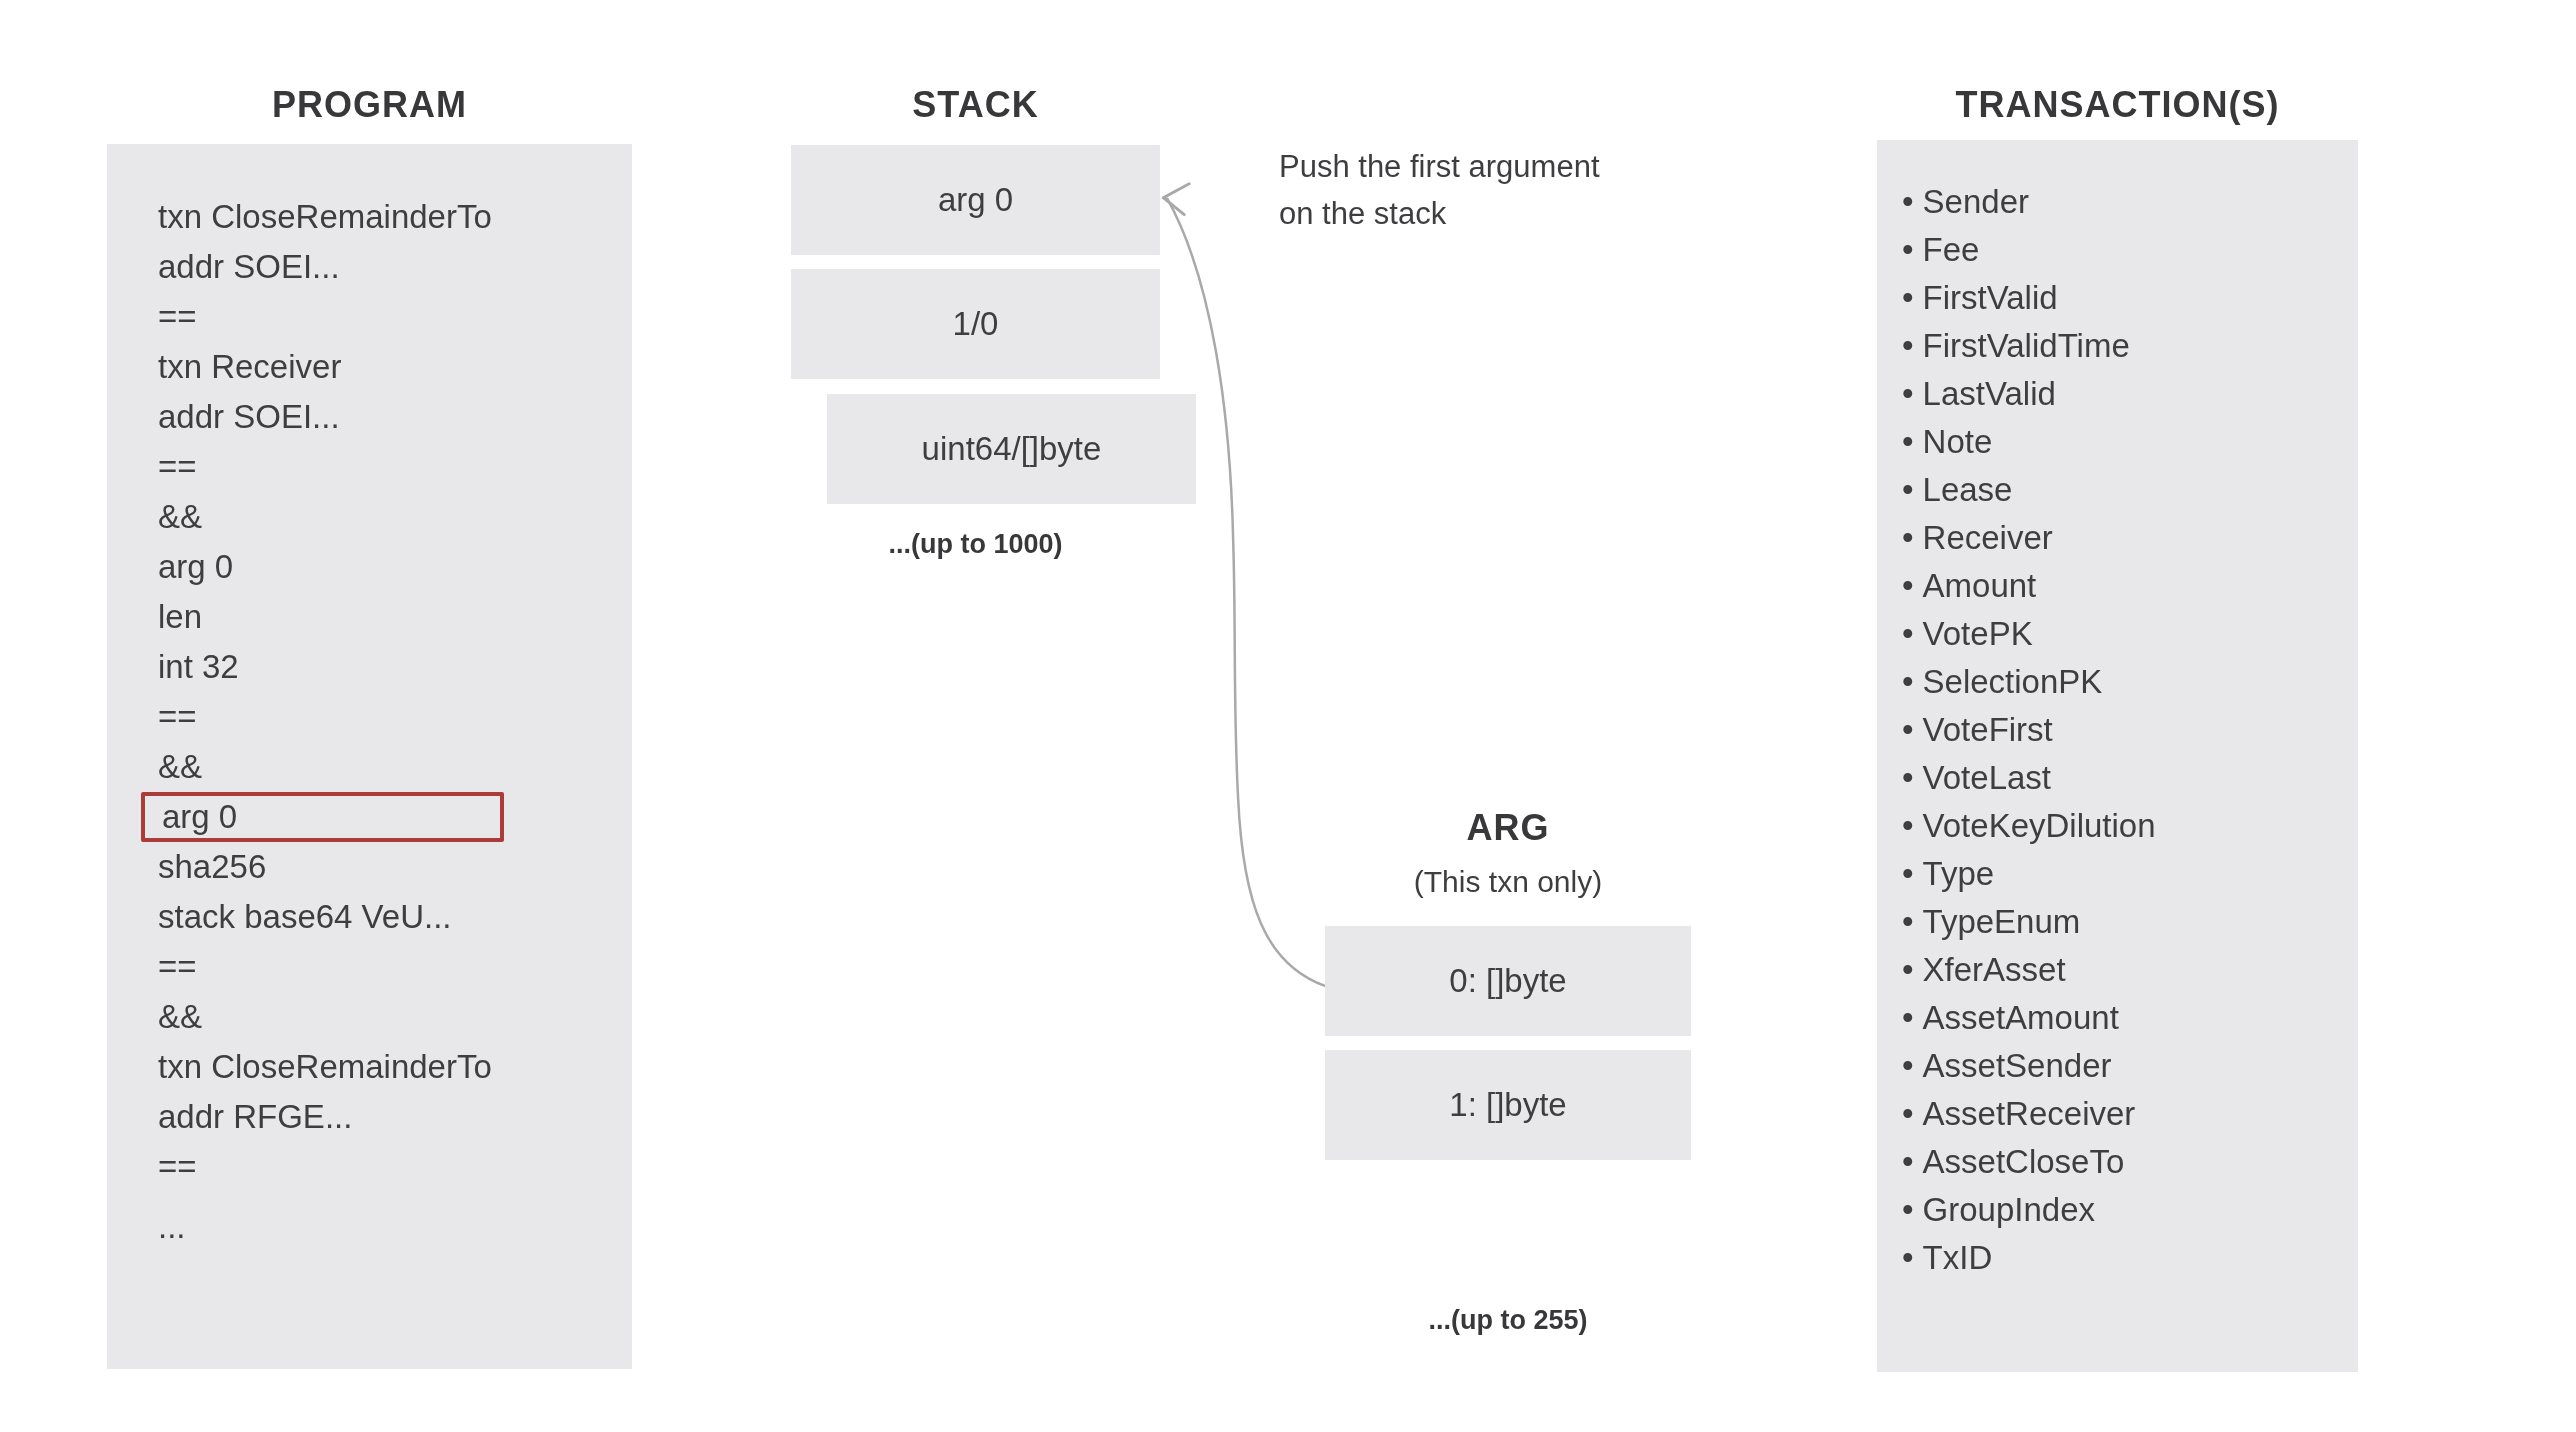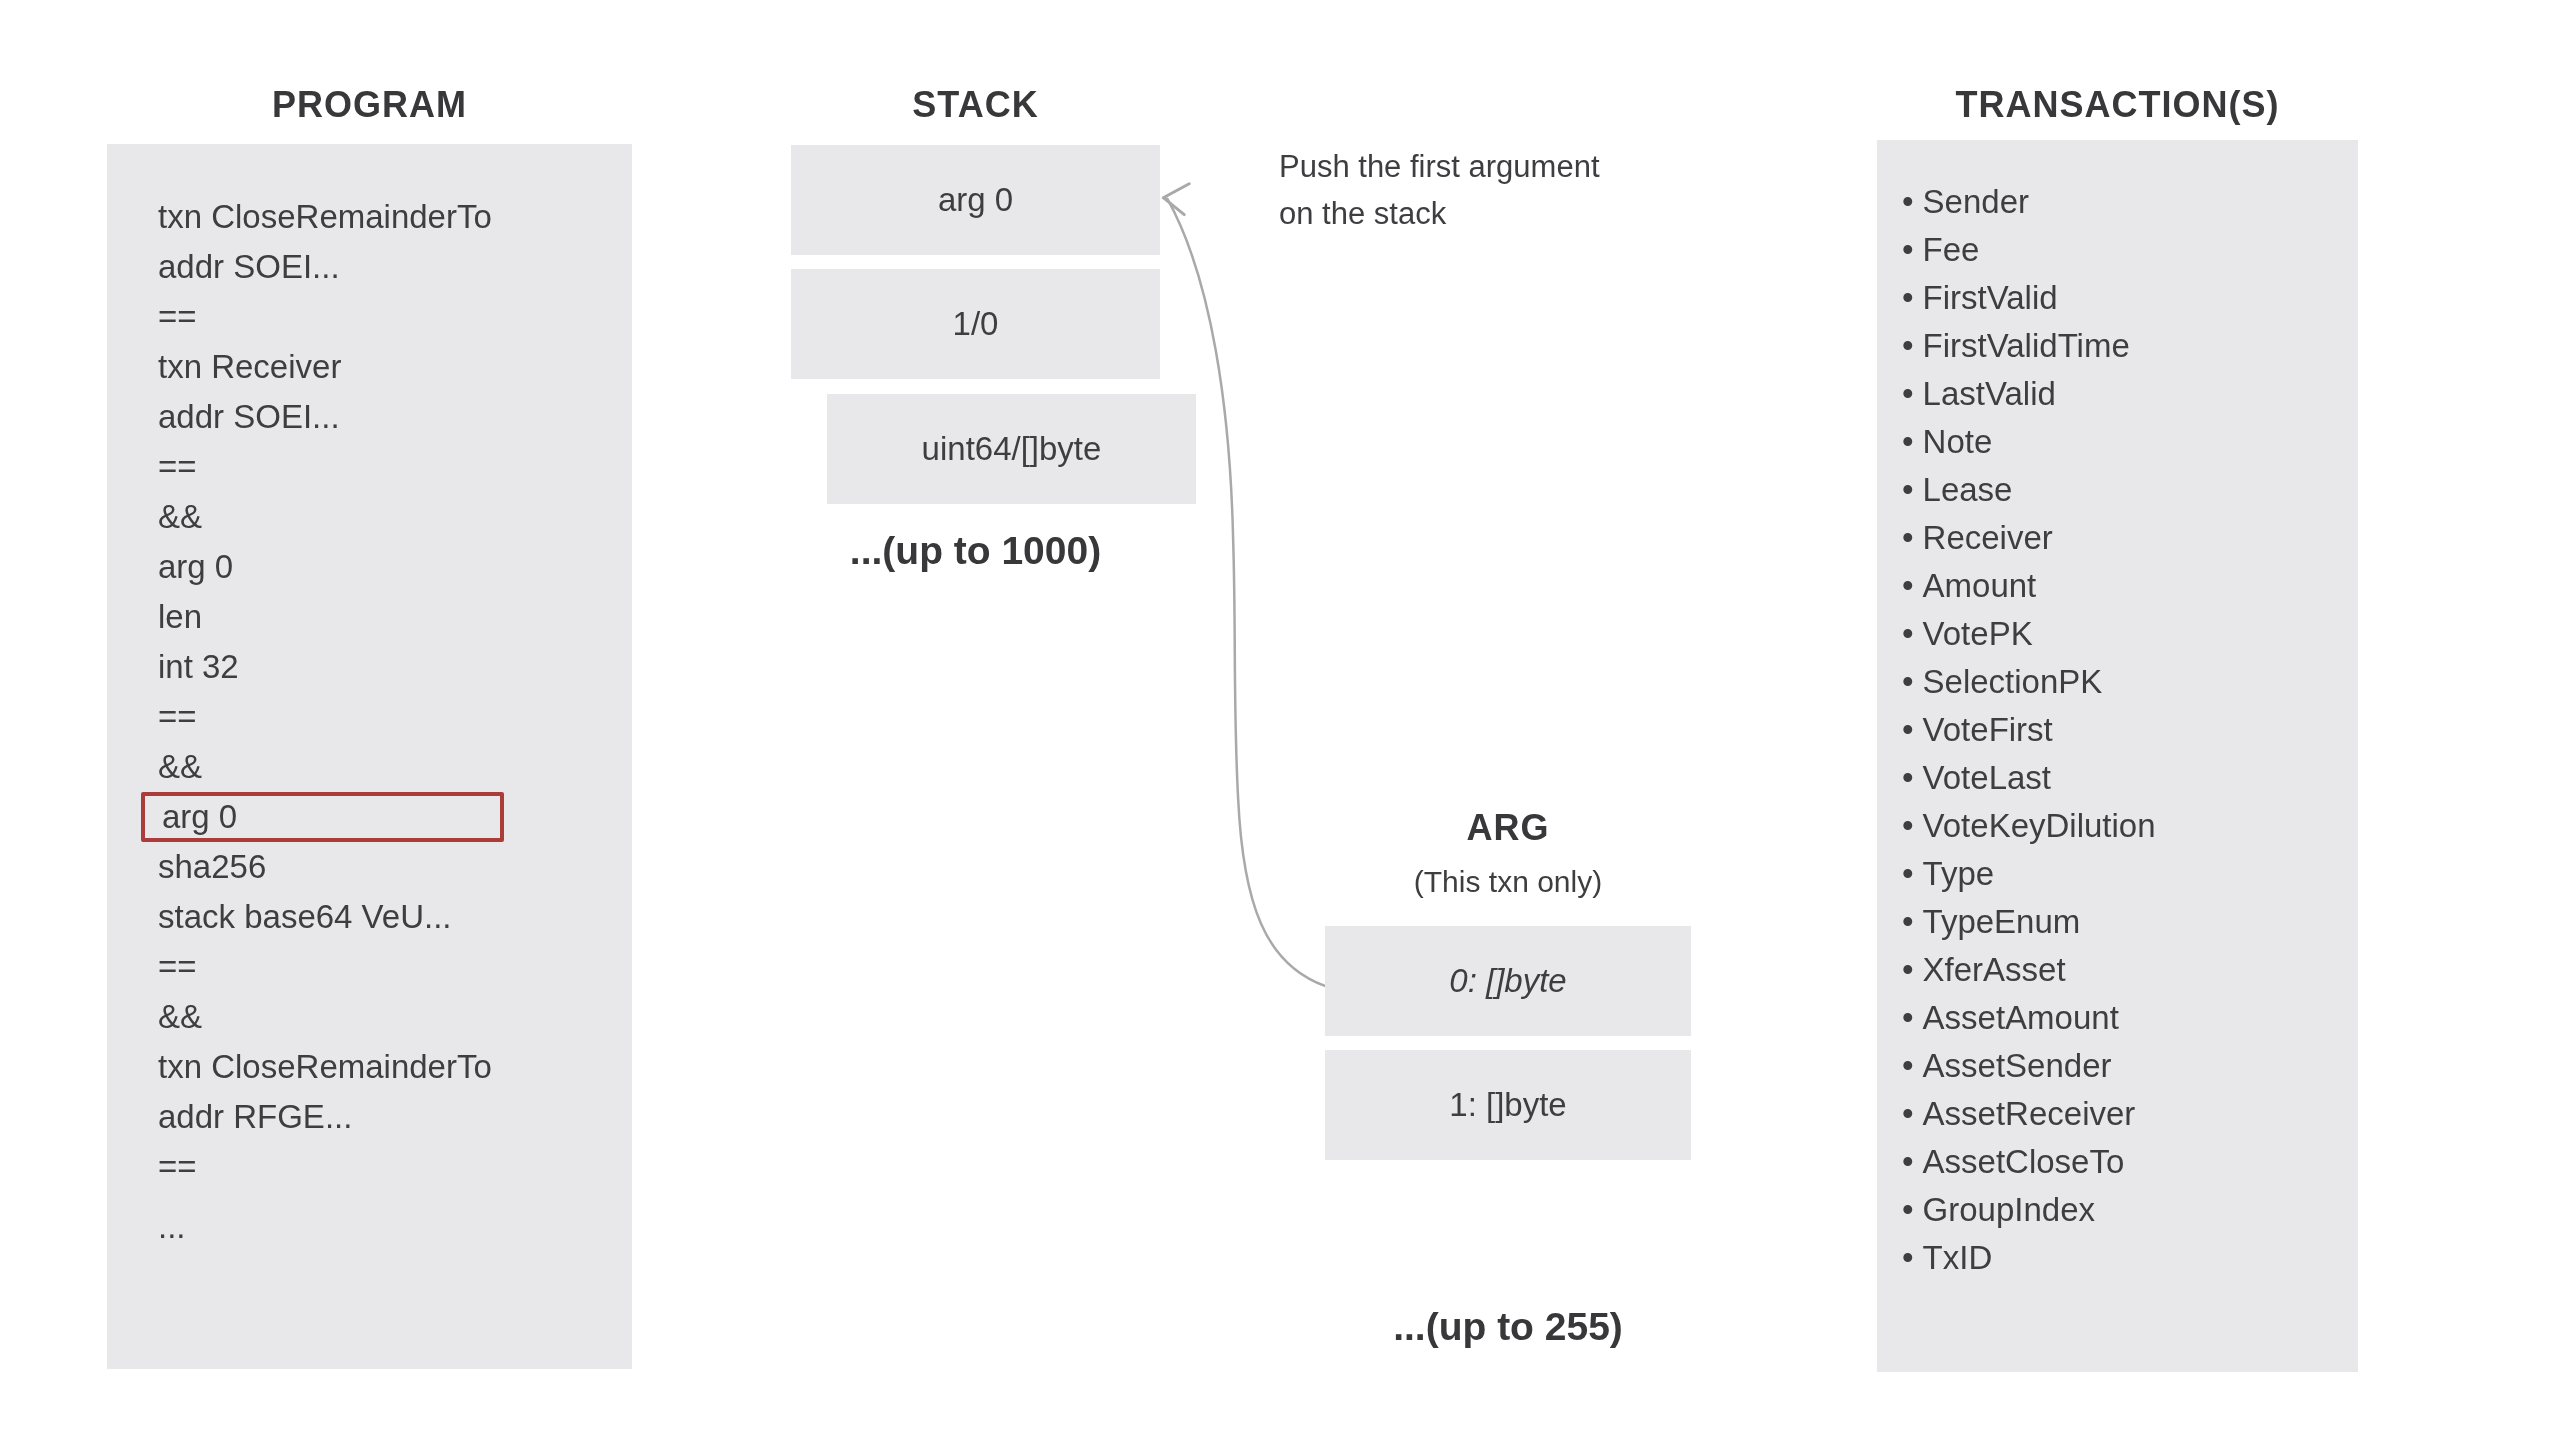--- a/index.html
+++ b/index.html
@@ -52,21 +52,21 @@
   .stack-box{
     left:791px;width:369px;height:110px;
     display:flex;align-items:center;justify-content:center;
     font-size:33px;
   }
   #stack-box-0{top:145px;}
   #stack-box-1{top:269px;}
   #stack-box-2{top:394px;margin-left:36px;}
   .overflow-label{
     position:absolute;
-    font-size:39px;font-weight:bold;
+    font-size:27px;font-weight:bold;
     text-align:center;
     color:var(--title);
   }
   #stack-overflow{left:791px;top:529px;width:369px;}
   
   #push-annotation{
     position:absolute;left:1279px;top:143px;
     font-size:31px;line-height:47px;
   }
   
@@ -75,21 +75,21 @@
   #arg-title{left:1325px;top:807px;width:366px;}
   #arg-subtitle{
     position:absolute;left:1325px;top:863px;width:366px;
     font-size:30px;line-height:38px;text-align:center;
   }
   .arg-box{
     left:1325px;width:366px;height:110px;
     display:flex;align-items:center;justify-content:center;
     font-size:33px;
   }
-  #arg-box-0{top:926px;font-style:italic;}
+  #arg-box-0{top:926px;}
   #arg-box-1{top:1050px;}
   #arg-box-2{top:1173px;}
   #arg-overflow{left:1325px;top:1305px;width:366px;}
   
   #txn-title{left:1877px;top:84px;width:481px;}
   #txn-box{left:1877px;top:140px;width:481px;height:1232px;}
   #txn-list{
     position:absolute;left:1902px;top:178px;width:439px;
     font-size:33px;
   }

